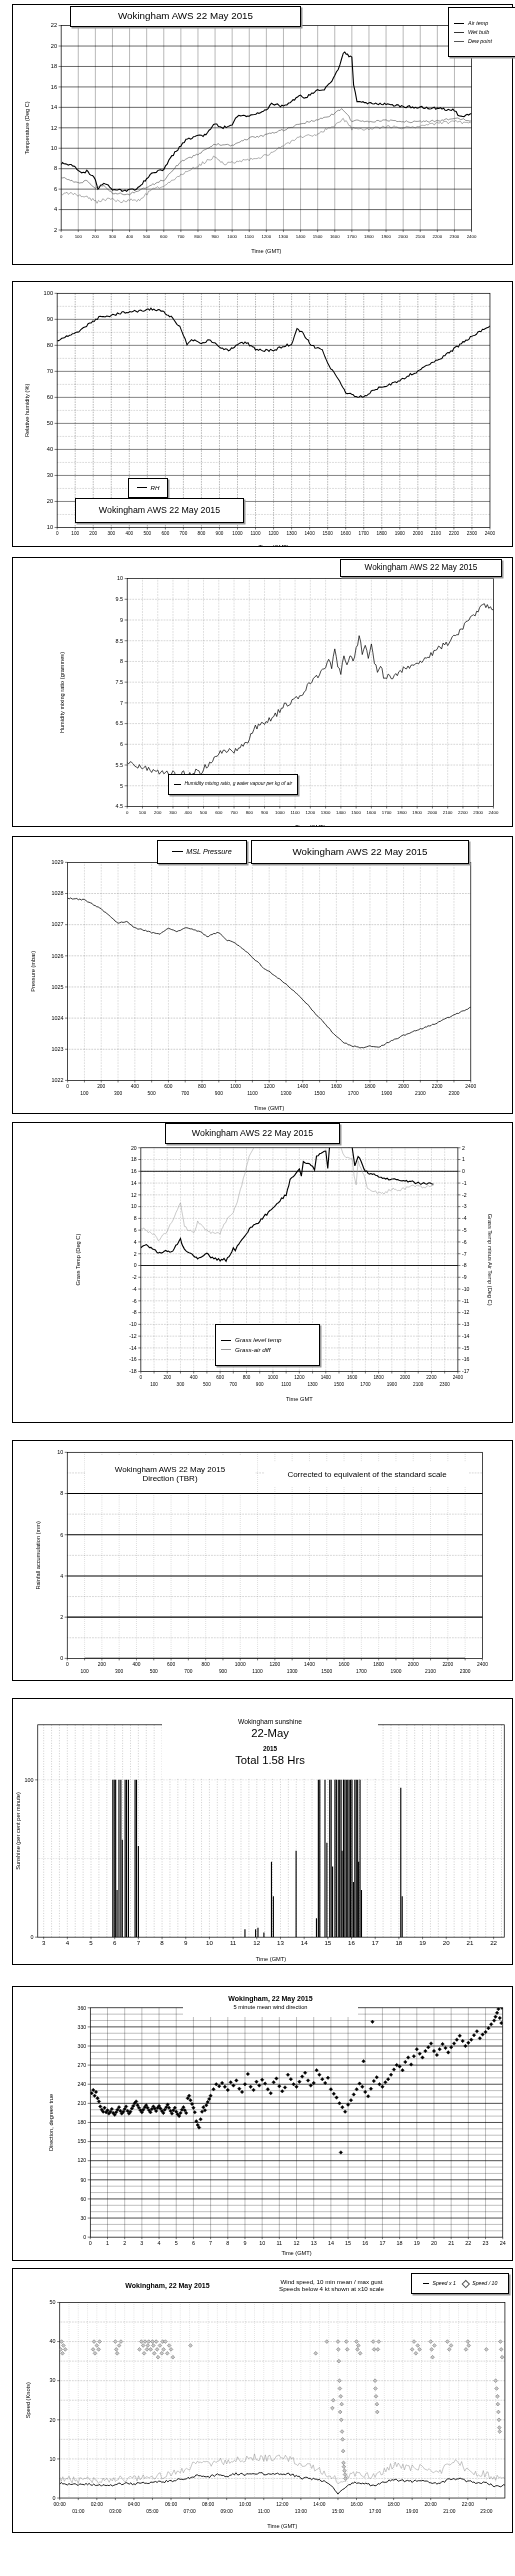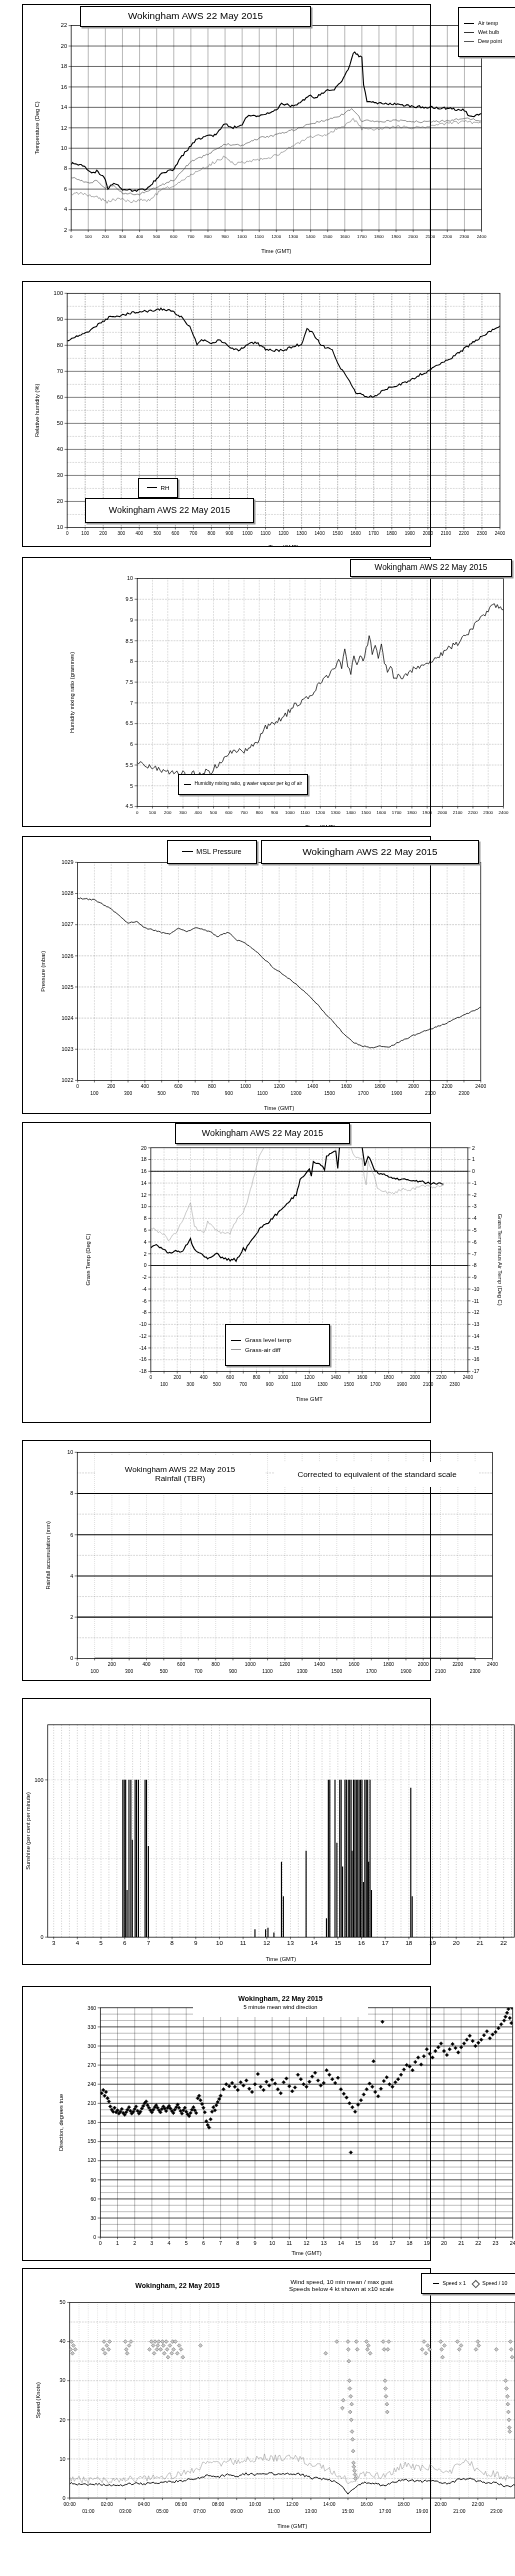--- a/index.html
+++ b/index.html
@@ -1,23 +1,23 @@
 <!DOCTYPE html>
 <html style="font-size:8.2px"><head>
 <meta charset="utf-8">
 <style>
   html,body{margin:0;padding:0;background:#fff;}
   .page{position:relative;width:515px;height:2576px;background:#fff;
         font-family:"Liberation Sans",sans-serif;color:#000;}
-  .panel{position:absolute;left:22px;width:409px;border:1px solid #000;background:#fff;box-sizing:border-box;}
+  .panel{position:absolute;left:12px;width:501px;border:1px solid #000;background:#fff;box-sizing:border-box;}
   .panel svg{position:absolute;left:0;top:0;}
   .obox{position:absolute;background:#fff;border:0.5px solid #000;box-shadow:1.5px 1.5px 0 #9a9a9a;
         display:flex;flex-direction:column;align-items:center;justify-content:center;text-align:center;line-height:1.25;}
   .plain{position:absolute;background:#fff;display:flex;flex-direction:column;align-items:center;justify-content:center;text-align:center;}
-  .lrow{display:flex;align-items:center;gap:3.6px;margin:1px 0;white-space:nowrap;}
+  .lrow{display:flex;align-items:center;gap:3.6px;margin:1px 0;white-space:nowrap;font-style:italic;}
   .mkline{display:inline-block;width:10.3px;height:0;}
   .mkdiam{display:inline-block;width:3.6px;height:3.6px;border:0.8px solid #555;background:#fff;transform:rotate(45deg);}
   .legend-col{align-items:flex-start;padding:2.1px 5.2px;}
 </style>
 </head>
 <body>
 
 <div class="page">
 
   <section class="panel" style="top:4.1px;height:261px">
@@ -829,21 +829,21 @@
         <line x1="100" y1="102" x2="105" y2="102" stroke="#000" stroke-width="1"></line>
         <text font-size="10.5" text-anchor="end" fill="#000" font-family="&quot;Liberation Sans&quot;,sans-serif" x="97" y="105.5">8</text>
         <line x1="100" y1="22" x2="105" y2="22" stroke="#000" stroke-width="1"></line>
         <text font-size="10.5" text-anchor="end" fill="#000" font-family="&quot;Liberation Sans&quot;,sans-serif" x="97" y="25.5">10</text>
         <path d="M138.6,422.0L141.6,422.0L144.6,422.0L147.6,422.0L150.6,422.0L153.6,422.0L156.6,422.0L159.6,422.0L162.6,422.0L165.6,422.0L168.6,422.0L171.6,422.0L174.6,422.0L177.6,422.0L180.6,422.0L183.6,422.0L186.6,422.0L189.6,422.0L192.6,422.0L195.6,422.0L198.7,422.0L201.7,422.0L204.7,422.0L207.7,422.0L210.7,422.0L213.7,422.0L216.7,422.0L219.7,422.0L222.7,422.0L225.7,422.0L228.7,422.0L231.7,422.0L234.7,422.0L237.7,422.0L240.7,422.0L243.7,422.0L246.7,422.0L249.7,422.0L252.7,422.0L255.7,422.0L258.7,422.0L261.7,422.0L264.7,422.0L267.7,422.0L270.7,422.0L273.7,422.0L276.7,422.0L279.7,422.0L282.7,422.0L285.7,422.0L288.8,422.0L291.8,422.0L294.8,422.0L297.8,422.0L300.8,422.0L303.8,422.0L306.8,422.0L309.8,422.0L312.8,422.0L315.8,422.0L318.8,422.0L321.8,422.0L324.8,422.0L327.8,422.0L330.8,422.0L333.8,422.0L336.8,422.0L339.8,422.0L342.8,422.0L345.8,422.0L348.8,422.0L351.8,422.0L354.8,422.0L357.8,422.0L360.8,422.0L363.8,422.0L366.8,422.0L369.8,422.0L372.8,422.0L375.9,422.0L378.9,422.0L381.9,422.0L384.9,422.0L387.9,422.0L390.9,422.0L393.9,422.0L396.9,422.0L399.9,422.0L402.9,422.0L405.9,422.0L408.9,422.0L411.9,422.0L414.9,422.0L417.9,422.0L420.9,422.0L423.9,422.0L426.9,422.0L429.9,422.0L432.9,422.0L435.9,422.0L438.9,422.0L441.9,422.0L444.9,422.0L447.9,422.0L450.9,422.0L453.9,422.0L456.9,422.0L459.9,422.0L462.9,422.0L466.0,422.0L469.0,422.0L472.0,422.0L475.0,422.0L478.0,422.0L481.0,422.0L484.0,422.0L487.0,422.0L490.0,422.0L493.0,422.0L496.0,422.0L499.0,422.0L502.0,422.0L505.0,422.0L508.0,422.0L511.0,422.0L514.0,422.0L517.0,422.0L520.0,422.0L523.0,422.0L526.0,422.0L529.0,422.0L532.0,422.0L535.0,422.0L538.0,422.0L541.0,422.0L544.0,422.0L547.0,422.0L550.0,422.0L553.1,422.0L556.1,422.0L559.1,422.0L562.1,422.0L565.1,422.0L568.1,422.0L571.1,422.0L574.1,422.0L577.1,422.0L580.1,422.0L583.1,422.0L586.1,422.0L589.1,422.0L592.1,422.0L595.1,422.0L598.1,422.0L601.1,422.0L604.1,422.0L607.1,422.0L610.1,422.0L613.1,422.0L616.1,422.0L619.1,422.0L622.1,422.0L625.1,422.0L628.1,422.0L631.1,422.0L634.1,422.0L637.1,422.0L640.1,422.0L643.2,422.0L646.2,422.0L649.2,422.0L652.2,422.0L655.2,422.0L658.2,422.0L661.2,422.0L664.2,422.0L667.2,422.0L670.2,422.0L673.2,422.0L676.2,422.0L679.2,422.0L682.2,422.0L685.2,422.0L688.2,422.0L691.2,422.0L694.2,422.0L697.2,422.0L700.2,422.0L703.2,422.0L706.2,422.0L709.2,422.0L712.2,422.0L715.2,422.0L718.2,422.0L721.2,422.0L724.2,422.0L727.2,422.0L730.3,422.0L733.3,422.0L736.3,422.0L739.3,422.0L742.3,422.0L745.3,422.0L748.3,422.0L751.3,422.0L754.3,422.0L757.3,422.0L760.3,422.0L763.3,422.0L766.3,422.0L769.3,422.0L772.3,422.0L775.3,422.0L778.3,422.0L781.3,422.0L784.3,422.0L787.3,422.0L790.3,422.0L793.3,422.0L796.3,422.0L799.3,422.0L802.3,422.0L805.3,422.0L808.3,422.0L811.3,422.0L814.3,422.0L817.3,422.0L820.4,422.0L823.4,422.0L826.4,422.0L829.4,422.0L832.4,422.0L835.4,422.0L838.4,422.0L841.4,422.0L844.4,422.0L847.4,422.0L850.4,422.0L853.4,422.0L856.4,422.0L859.4,422.0L862.4,422.0L865.4,422.0L868.4,422.0L871.4,422.0L874.4,422.0L877.4,422.0" fill="none" stroke="#000000" stroke-width="2.6" clip-path="url(#cp5)"></path>
         <text font-size="11" text-anchor="middle" fill="#000" font-family="&quot;Liberation Sans&quot;,sans-serif" x="508" y="480">Time (GMT)</text>
         <text font-size="11" text-anchor="middle" fill="#000" font-family="&quot;Liberation Sans&quot;,sans-serif" transform="translate(52,222) rotate(-90)">Rainfall accumulation (mm)</text>
       </svg>
     <div class="plain" style="left:72px;top:14.4px;width:170px;height:37px;font-size:8px">
       <div>Wokingham AWS 22 May 2015</div>
-      <div>Rainfall (TBR)</div>
+      <div>Direction (TBR)</div>
     </div>
     <div class="plain" style="left:252px;top:20.6px;width:204px;height:25px;font-size:8px">
       <div>Corrected to equivalent of the standard scale</div>
     </div>
   </section>
 
   <section class="panel" style="top:1698px;height:267px">
     <svg width="499" height="265" viewBox="0 0 968 514">
         <clipPath id="cp6">
           <rect x="48" y="50" width="905" height="412"></rect>
@@ -1000,20 +1000,26 @@
         <line x1="665.8807106598985" y1="462" x2="665.8807106598985" y2="156.8148148148148" stroke="#000" stroke-width="2.2" clip-path="url(#cp6)"></line>
         <line x1="668.6370558375635" y1="462" x2="668.6370558375635" y2="156.8148148148148" stroke="#000" stroke-width="2.2" clip-path="url(#cp6)"></line>
         <line x1="670.4746192893401" y1="462" x2="670.4746192893401" y2="315.5111111111111" stroke="#000" stroke-width="2.2" clip-path="url(#cp6)"></line>
         <line x1="673.230964467005" y1="462" x2="673.230964467005" y2="156.8148148148148" stroke="#000" stroke-width="2.2" clip-path="url(#cp6)"></line>
         <line x1="675.9873096446702" y1="462" x2="675.9873096446702" y2="370.44444444444446" stroke="#000" stroke-width="2.2" clip-path="url(#cp6)"></line>
         <line x1="752.2461928934009" y1="462" x2="752.2461928934009" y2="172.07407407407408" stroke="#000" stroke-width="2.2" clip-path="url(#cp6)"></line>
         <line x1="755.002538071066" y1="462" x2="755.002538071066" y2="382.65185185185186" stroke="#000" stroke-width="2.2" clip-path="url(#cp6)"></line>
         <text font-size="11" text-anchor="middle" fill="#000" font-family="&quot;Liberation Sans&quot;,sans-serif" x="500.5" y="508">Time (GMT)</text>
         <text font-size="11" text-anchor="middle" fill="#000" font-family="&quot;Liberation Sans&quot;,sans-serif" transform="translate(14,256) rotate(-90)">Sunshine (per cent per minute)</text>
       </svg>
+    <div class="plain" style="left:149px;top:6.2px;width:216px;height:73px">
+      <div style="font-size:6.7px">Wokingham sunshine</div>
+      <div style="font-size:11.3px;margin-top:2.1px">22-May</div>
+      <div style="font-size:6.4px;font-weight:bold;margin-top:6.2px">2015</div>
+      <div style="font-size:11.3px;margin-top:2.1px">Total 1.58 Hrs</div>
+    </div>
   </section>
 
   <section class="panel" style="top:1986px;height:275px">
     <svg width="499" height="273" viewBox="0 0 968 529">
         <clipPath id="cp7">
           <rect x="150" y="40" width="800" height="445"></rect>
         </clipPath>
         <line stroke="#000" stroke-width="0.5" y1="472.6388888888889" y2="472.6388888888889" x1="150" x2="950"></line>
         <line stroke="#000" stroke-width="0.5" y1="460.27777777777777" y2="460.27777777777777" x1="150" x2="950"></line>
         <line stroke="#000" stroke-width="0.5" y1="435.55555555555554" y2="435.55555555555554" x1="150" x2="950"></line>

